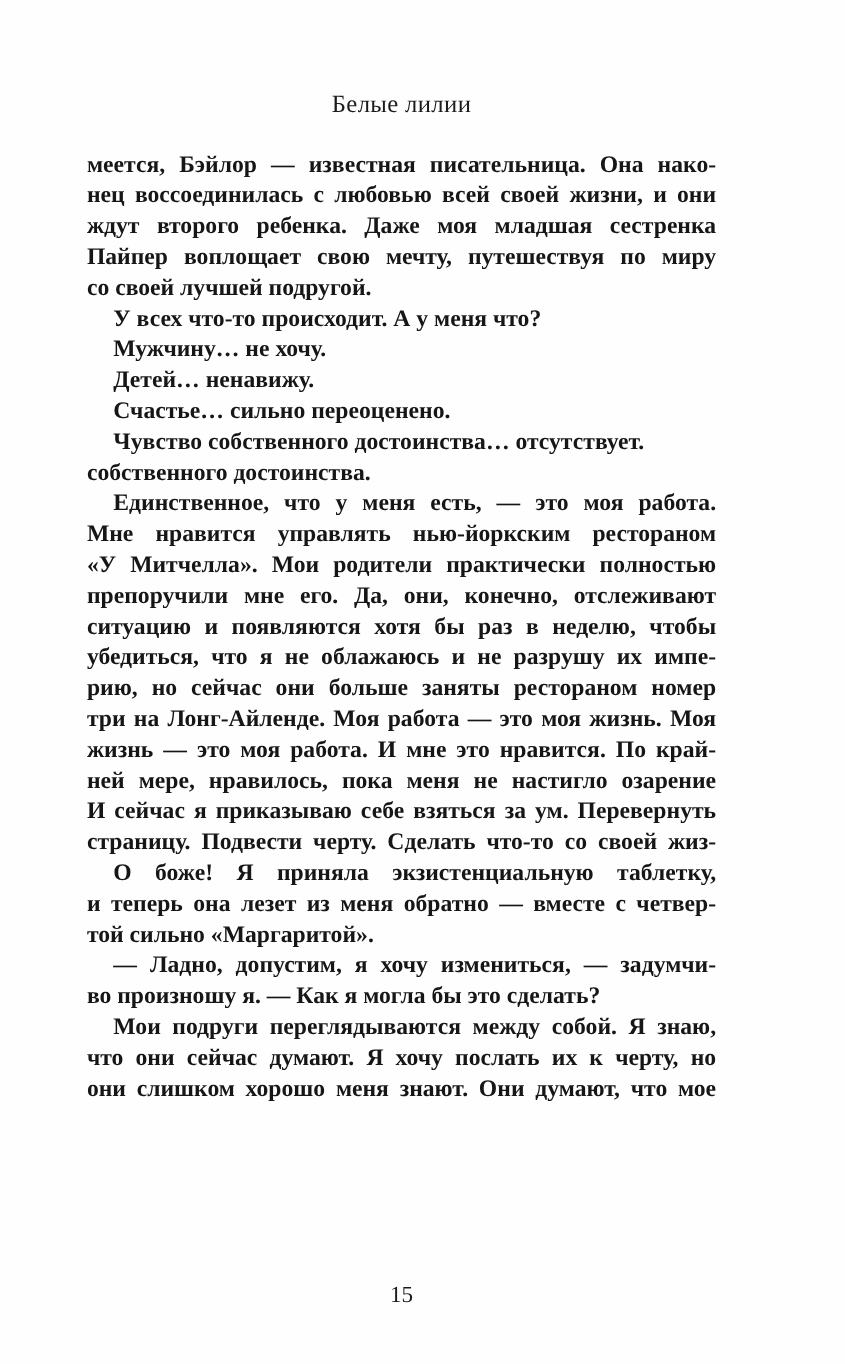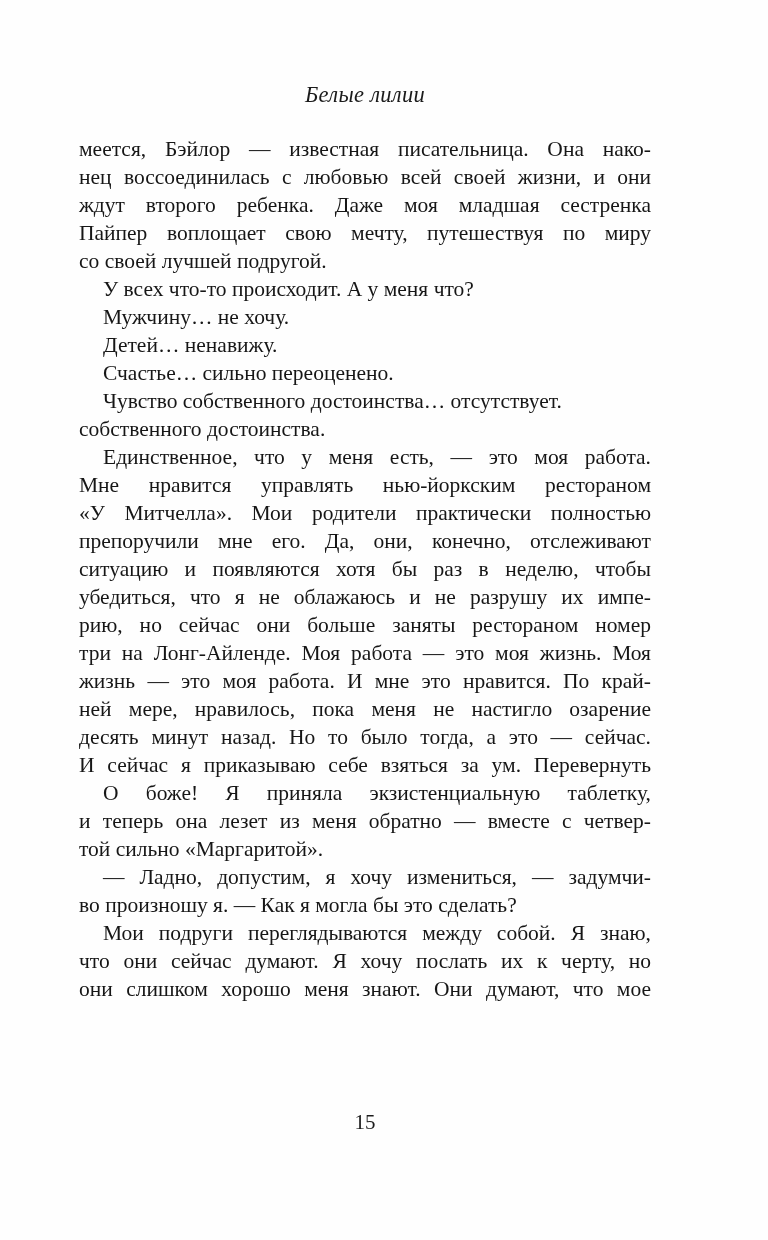--- a/index.html
+++ b/index.html
@@ -15,50 +15,50 @@
     color: #161616;
     font-family: "Liberation Serif", "DejaVu Serif", serif;
     overflow: hidden;
   }
   .running-head {
     position: absolute;
     top: 82px;
     left: 79px;
     width: 572px;
     text-align: center;
-    font-style: italic;
     font-size: 22.5px;
     letter-spacing: 0.3px;
     color: #1b1b1b;
   }
   .text-block {
     position: absolute;
     top: 135px;
     left: 79px;
     width: 572px;
     font-size: 21.5px;
     color: #161616;
   }
   .line {
     height: 28px;
     line-height: 28px;
     text-align: justify;
     text-align-last: justify;
     white-space: normal;
     overflow: visible;
+    font-weight: bold;
   }
   .line.end {
     text-align-last: left;
   }
   .line.indent {
     text-indent: 24px;
   }
   .folio {
     position: absolute;
-    top: 1110px;
+    top: 1165px;
     left: 79px;
     width: 572px;
     text-align: center;
     font-size: 21px;
     color: #1b1b1b;
   }
 </style>
 </head>
 <body>
 
@@ -80,22 +80,22 @@
       <div class="line indent">Единственное, что у меня есть, — это моя работа.</div>
       <div class="line">Мне нравится управлять нью-йоркским рестораном</div>
       <div class="line">«У Митчелла». Мои родители практически полностью</div>
       <div class="line">препоручили мне его. Да, они, конечно, отслеживают</div>
       <div class="line">ситуацию и появляются хотя бы раз в неделю, чтобы</div>
       <div class="line">убедиться, что я не облажаюсь и не разрушу их импе-</div>
       <div class="line">рию, но сейчас они больше заняты рестораном номер</div>
       <div class="line">три на Лонг-Айленде. Моя работа — это моя жизнь. Моя</div>
       <div class="line">жизнь — это моя работа. И мне это нравится. По край-</div>
       <div class="line">ней мере, нравилось, пока меня не настигло озарение</div>
-      <div class="line">десять минут назад. Но то было тогда, а это — сейчас.</div>
       <div class="line">И сейчас я приказываю себе взяться за ум. Перевернуть</div>
+      <div class="line">страницу. Подвести черту. Сделать что-то со своей жиз-</div>
       <div class="line indent">О боже! Я приняла экзистенциальную таблетку,</div>
       <div class="line">и теперь она лезет из меня обратно — вместе с четвер-</div>
       <div class="line end">той сильно «Маргаритой».</div>
       <div class="line indent">— Ладно, допустим, я хочу измениться, — задумчи-</div>
       <div class="line end">во произношу я. — Как я могла бы это сделать?</div>
       <div class="line indent">Мои подруги переглядываются между собой. Я знаю,</div>
       <div class="line">что они сейчас думают. Я хочу послать их к черту, но</div>
       <div class="line">они слишком хорошо меня знают. Они думают, что мое</div>
     </div>
 

